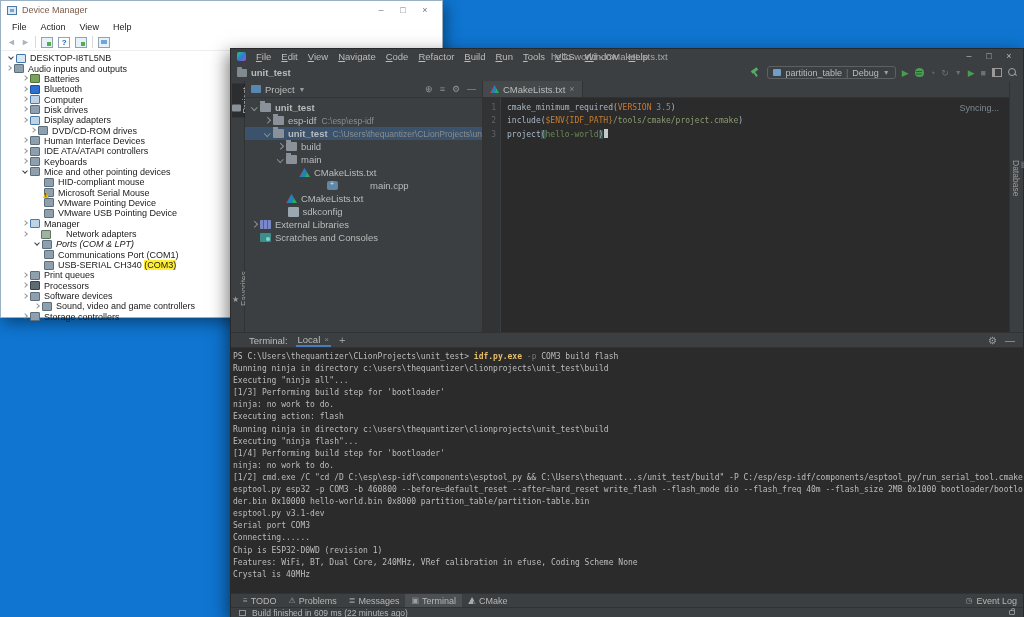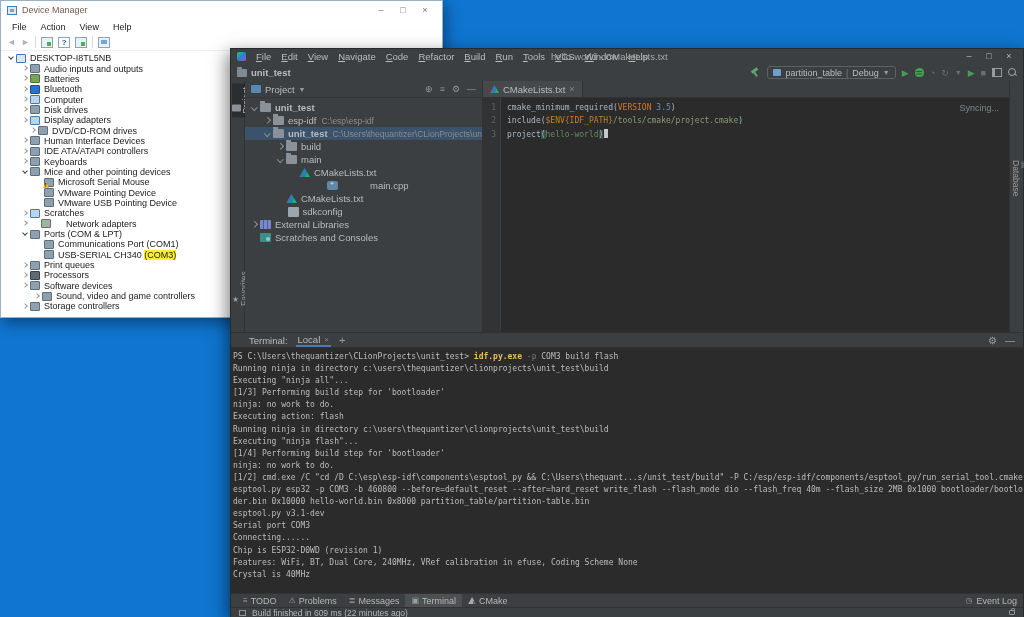--- a/index.html
+++ b/index.html
@@ -196,21 +196,21 @@
       <span class="dm-tool green"></span>
       <span class="dm-sep"></span>
       <span class="dm-tool screen"></span>
     </div>
     <div class="dm-tree" id="dm-tree">
         <div class="dm-row" style="padding-left: 5px;">
           <span class="chev exp"></span>
           <span class="dm-ico i-computer"></span>
           <span class="dm-label">DESKTOP-I8TL5NB</span>
         </div>
-        <div class="dm-row" style="padding-left: 19px;">
+        <div class="dm-row" style="padding-left: 3px;">
           <span class="chev col"></span>
           <span class="dm-ico i-audio"></span>
           <span class="dm-label">Audio inputs and outputs</span>
         </div>
         <div class="dm-row" style="padding-left: 19px;">
           <span class="chev col"></span>
           <span class="dm-ico i-battery"></span>
           <span class="dm-label">Batteries</span>
         </div>
         <div class="dm-row" style="padding-left: 19px;">
@@ -250,20 +250,25 @@
         </div>
         <div class="dm-row" style="padding-left: 19px;">
           <span class="chev col"></span>
           <span class="dm-ico i-keyboard"></span>
           <span class="dm-label">Keyboards</span>
         </div>
         <div class="dm-row" style="padding-left: 19px;">
           <span class="chev exp"></span>
           <span class="dm-ico i-mouse"></span>
           <span class="dm-label">Mice and other pointing devices</span>
+        </div>
+        <div class="dm-row" style="padding-left: 33px;">
+          <span class="chev"></span>
+          <span class="dm-ico i-mouse"></span>
+          <span class="dm-label">HID-compliant mouse</span>
         </div>
         <div class="dm-row" style="padding-left: 33px;">
           <span class="chev"></span>
           <span class="dm-ico i-mouse">
             <span class="warnbadge"></span>
           </span>
           <span class="dm-label">Microsoft Serial Mouse</span>
         </div>
         <div class="dm-row" style="padding-left: 33px;">
           <span class="chev"></span>
@@ -271,28 +276,28 @@
           <span class="dm-label">VMware Pointing Device</span>
         </div>
         <div class="dm-row" style="padding-left: 33px;">
           <span class="chev"></span>
           <span class="dm-ico i-mouse"></span>
           <span class="dm-label">VMware USB Pointing Device</span>
         </div>
         <div class="dm-row" style="padding-left: 19px;">
           <span class="chev col"></span>
           <span class="dm-ico i-display"></span>
-          <span class="dm-label">Scratches</span>
+          <span class="dm-label">Manager</span>
         </div>
         <div class="dm-row" style="padding-left: 19px; gap: 11px;">
           <span class="chev col"></span>
           <span class="dm-ico i-network"></span>
           <span class="dm-label">Network adapters</span>
         </div>
-        <div class="dm-row" style="padding-left: 19px;">
+        <div class="dm-row" style="padding-left: 31px; font-style: italic;">
           <span class="chev exp"></span>
           <span class="dm-ico i-port"></span>
           <span class="dm-label">Ports (COM &amp; LPT)</span>
         </div>
         <div class="dm-row" style="padding-left: 33px;">
           <span class="chev"></span>
           <span class="dm-ico i-port"></span>
           <span class="dm-label">Communications Port (COM1)</span>
         </div>
         <div class="dm-row" style="padding-left: 33px;">

